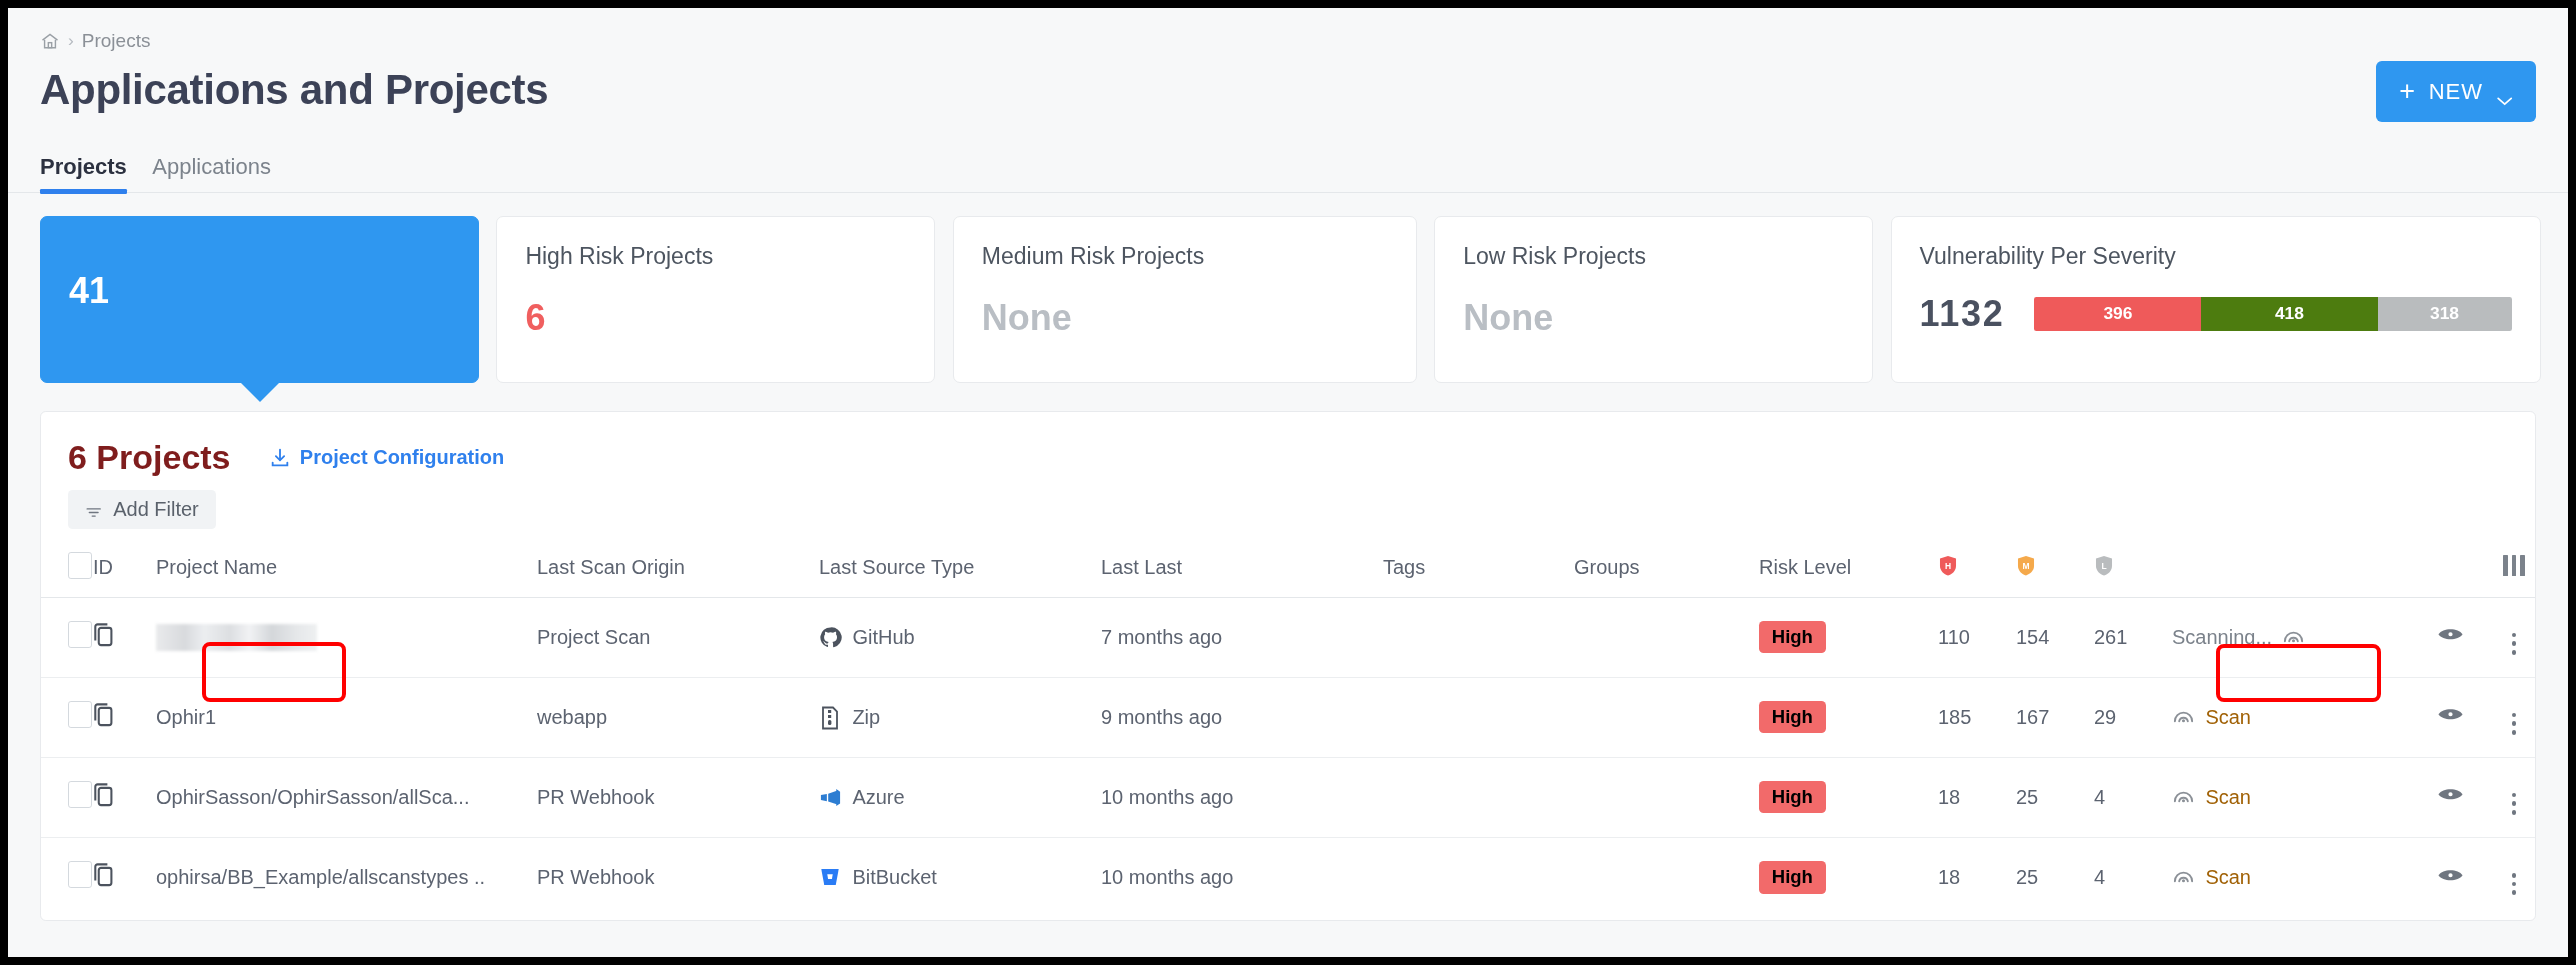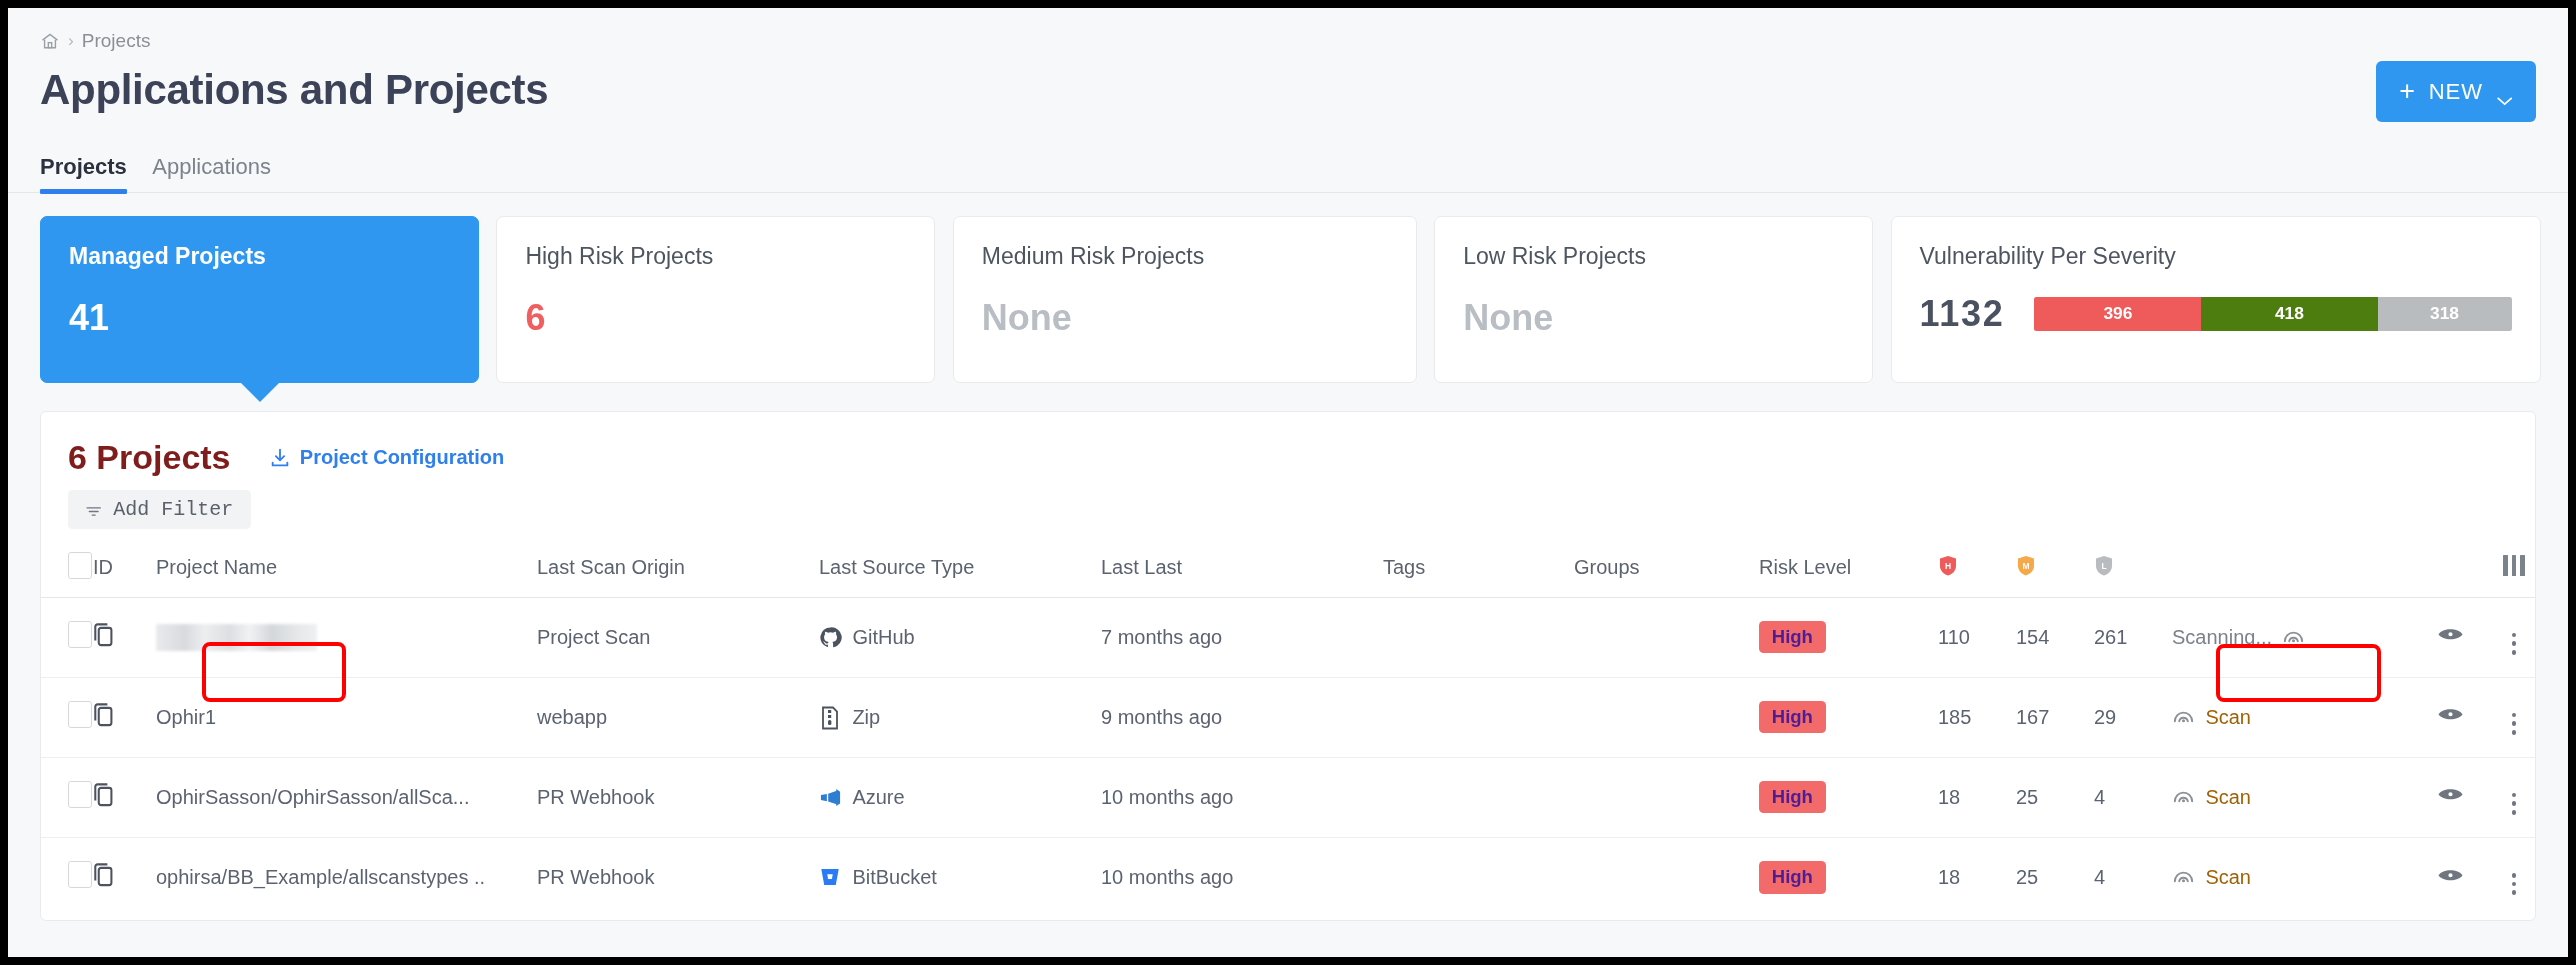--- a/index.html
+++ b/index.html
@@ -152,21 +152,21 @@
     font-family: "Liberation Sans", sans-serif; background: transparent;
   }
   .clear-icon {
     position: absolute; right: 46px; width: 20px; height: 20px;
     border-radius: 50%; background: #c7ccd1; color: #fff;
     display: flex; align-items: center; justify-content: center;
     font-size: 14px; cursor: pointer;
   }
   .search-icon { position: absolute; right: 14px; width: 21px; height: 21px; cursor: pointer; }
 
-  .filter-row { padding: 9.3px 27px 0 27px; font-family: Liberation Mono, monospace; }
+  .filter-row { padding: 9.3px 27px 0 27px; }
   .add-filter {
     display: inline-flex; align-items: center; gap: 10.4px;
     background: #f1f3f5; border-radius: 4.6px;
     padding: 8px 17.4px; font-size: 20px; color: #5a616b; cursor: pointer;
   }
   .filter-icon { width: 17.4px; height: 15px; display: inline-block; }
 
   
   table { width: 100%; border-collapse: collapse; table-layout: fixed; margin-top: 12.8px; }
   th {
@@ -202,21 +202,21 @@
     display: inline-block; width: 161px; height: 27px;
     background: linear-gradient(90deg,#e9eaec 0%,#d8dadd 18%,#eceef0 30%,#dcdee1 46%,#f1f2f4 58%,#d4d7da 72%,#e6e8ea 88%,#eef0f1 100%);
     filter: blur(1.7px);
     vertical-align: middle;
   }
 
   .src-cell { display: flex; align-items: center; gap: 10.4px; }
   .src-icon { width: 23px; height: 23px; flex: 0 0 auto; }
 
   .badge-high {
-    display: inline-block; background: #f26a6a; color: #4c1d95;
+    display: inline-block; background: #f26a6a; color: #000000;
     border-radius: 4.6px; padding: 5.2px 12.8px;
     font-size: 18.5px; font-weight: bold;
   }
 
   .scan-cell { display: flex; align-items: center; gap: 10.4px; color: #a16207; font-size: 20px; cursor: pointer; }
   .scanning-cell { display: flex; align-items: center; gap: 10.4px; color: #7b828b; font-size: 20px; }
   .eye-icon { width: 27px; height: 18.5px; cursor: pointer; }
   .kebab { display: inline-flex; flex-direction: column; gap: 4px; align-items: center; cursor: pointer; }
   .kebab i { width: 4.6px; height: 4.6px; border-radius: 50%; background: #6f7680; display: block; }
   .cols-icon { display: inline-flex; gap: 4px; }
@@ -260,21 +260,20 @@
     </div>
   </div>
 
   <div class="tabs">
     <div class="tab active">Projects</div>
     <div class="tab">Applications</div>
   </div>
 
   <div class="cards">
     <div class="card w1 active">
-      <div class="card-title">Managed Projects</div>
       <div class="card-value">41</div>
       <div class="pointer"></div>
     </div>
     <div class="card w1">
       <div class="card-title">High Risk Projects</div>
       <div class="card-value red">6</div>
     </div>
     <div class="card w2">
       <div class="card-title">Medium Risk Projects</div>
       <div class="card-value none">None</div>

